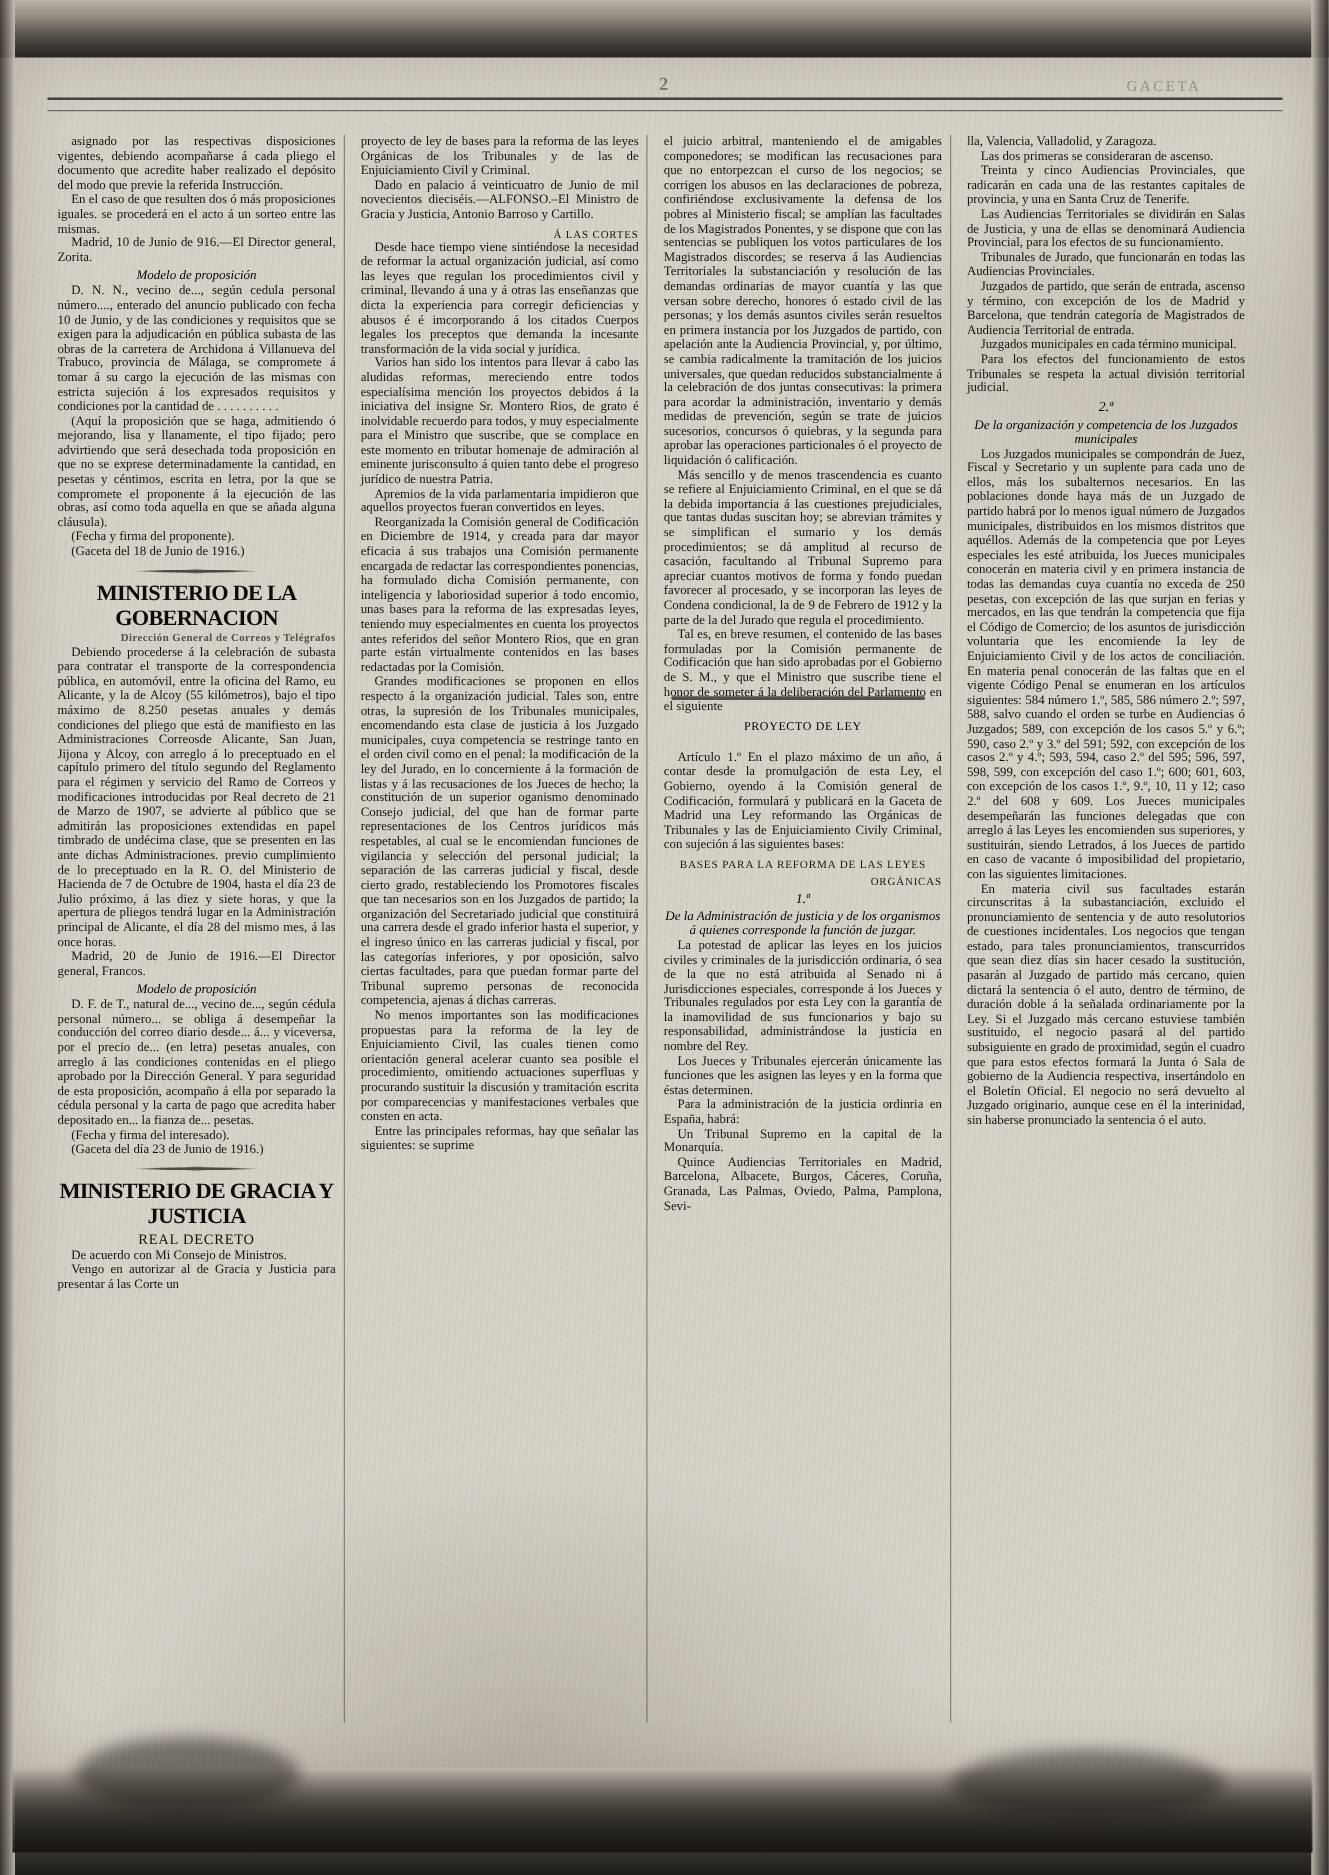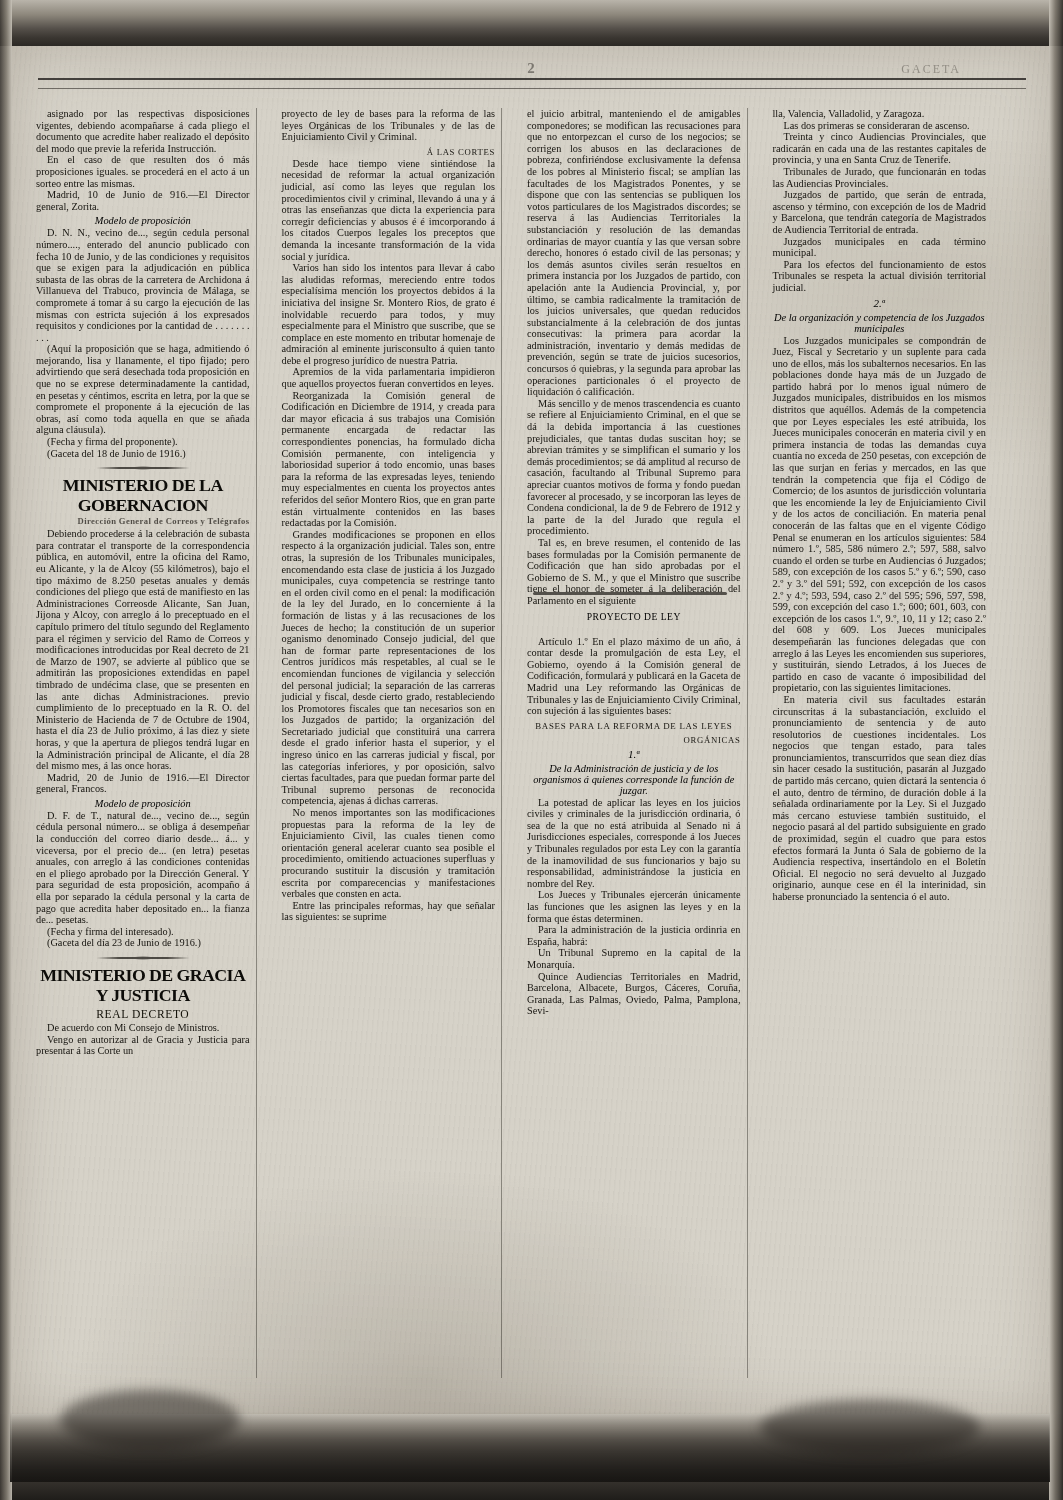--- a/index.html
+++ b/index.html
@@ -84,25 +84,25 @@
     font-family: "Liberation Serif", serif;
     font-size: 12px;
     color: #4a463f;
     opacity: .45;
     letter-spacing: 2px;
   }
 
   
   #cols {
     position: absolute;
-    left: 36px; top: 108px;
+    left: 46px; top: 108px;
     width: 960px;
     height: 1270px;
     display: flex;
-    gap: 12px;
+    gap: 0;
   }
   .col {
     width: 225px;
     position: relative;
     padding-right: 10px;
     box-sizing: content-box;
   }
   .col + .col { margin-left: 10px; }
   .col-sep {
     position: absolute;
@@ -248,20 +248,21 @@
         <p>(Gaceta del día 23 de Junio de 1916.)</p>
         <div class="deco-rule"></div>
         <div class="ministry">MINISTERIO DE GRACIA Y JUSTICIA</div>
         <div class="sub-head">REAL DECRETO</div>
         <p>De acuerdo con Mi Consejo de Ministros.</p>
         <p>Vengo en autorizar al de Gracia y Justicia para presentar á las Corte un</p>
         <div class="col-sep"></div>
       </div>
       <div class="col">
         <p class="noind">proyecto de ley de bases para la reforma de las leyes Orgánicas de los Tribunales y de las de Enjuiciamiento Civil y Criminal.</p>
+        <p>Dado en palacio á veinticuatro de Junio de mil novecientos dieciséis.—ALFONSO.–El Ministro de Gracia y Justicia, Antonio Barroso y Cartillo.</p>
         <div class="sc-head">Á LAS CORTES</div>
         <p>Desde hace tiempo viene sintiéndose la necesidad de reformar la actual organización judicial, así como las leyes que regulan los procedimientos civil y criminal, llevando á una y á otras las enseñanzas que dicta la experiencia para corregir deficiencias y abusos é é imcorporando á los citados Cuerpos legales los preceptos que demanda la incesante transformación de la vida social y jurídica.</p>
         <p>Varios han sido los intentos para llevar á cabo las aludidas reformas, mereciendo entre todos especialísima mención los proyectos debidos á la iniciativa del insigne Sr. Montero Rios, de grato é inolvidable recuerdo para todos, y muy especialmente para el Ministro que suscribe, que se complace en este momento en tributar homenaje de admiración al eminente jurisconsulto á quien tanto debe el progreso jurídico de nuestra Patria.</p>
         <p>Apremios de la vida parlamentaria impidieron que aquellos proyectos fueran convertidos en leyes.</p>
         <p>Reorganizada la Comisión general de Codificación en Diciembre de 1914, y creada para dar mayor eficacia á sus trabajos una Comisión permanente encargada de redactar las correspondientes ponencias, ha formulado dicha Comisión permanente, con inteligencia y laboriosidad superior á todo encomio, unas bases para la reforma de las expresadas leyes, teniendo muy especialmentes en cuenta los proyectos antes referidos del señor Montero Rios, que en gran parte están virtualmente contenidos en las bases redactadas por la Comisión.</p>
         <p>Grandes modificaciones se proponen en ellos respecto á la organización judicial. Tales son, entre otras, la supresión de los Tribunales municipales, encomendando esta clase de justicia á los Juzgado municipales, cuya competencia se restringe tanto en el orden civil como en el penal: la modificación de la ley del Jurado, en lo concerniente á la formación de listas y á las recusaciones de los Jueces de hecho; la constitución de un superior oganismo denominado Consejo judicial, del que han de formar parte representaciones de los Centros jurídicos más respetables, al cual se le encomiendan funciones de vigilancia y selección del personal judicial; la separación de las carreras judicial y fiscal, desde cierto grado, restableciendo los Promotores fiscales que tan necesarios son en los Juzgados de partido; la organización del Secretariado judicial que constituirá una carrera desde el grado inferior hasta el superior, y el ingreso único en las carreras judicial y fiscal, por las categorías inferiores, y por oposición, salvo ciertas facultades, para que puedan formar parte del Tribunal supremo personas de reconocida competencia, ajenas á dichas carreras.</p>
         <p>No menos importantes son las modificaciones propuestas para la reforma de la ley de Enjuiciamiento Civil, las cuales tienen como orientación general acelerar cuanto sea posible el procedimiento, omitiendo actuaciones superfluas y procurando sustituir la discusión y tramitación escrita por comparecencias y manifestaciones verbales que consten en acta.</p>
         <p>Entre las principales reformas, hay que señalar las siguientes: se suprime</p>
         <div class="col-sep"></div>
       </div>
@@ -279,20 +280,21 @@
         <p>Los Jueces y Tribunales ejercerán únicamente las funciones que les asignen las leyes y en la forma que éstas determinen.</p>
         <p>Para la administración de la justicia ordinria en España, habrá:</p>
         <p>Un Tribunal Supremo en la capital de la Monarquía.</p>
         <p>Quince Audiencias Territoriales en Madrid, Barcelona, Albacete, Burgos, Cáceres, Coruña, Granada, Las Palmas, Oviedo, Palma, Pamplona, Sevi-</p>
         <div class="col-sep"></div>
       </div>
       <div class="col">
         <p class="noind">lla, Valencia, Valladolid, y Zaragoza.</p>
         <p>Las dos primeras se consideraran de ascenso.</p>
         <p>Treinta y cinco Audiencias Provinciales, que radicarán en cada una de las restantes capitales de provincia, y una en Santa Cruz de Tenerife.</p>
+        <p>Las Audiencias Territoriales se dividirán en Salas de Justicia, y una de ellas se denominará Audiencia Provincial, para los efectos de su funcionamiento.</p>
         <p>Tribunales de Jurado, que funcionarán en todas las Audiencias Provinciales.</p>
         <p>Juzgados de partido, que serán de entrada, ascenso y término, con excepción de los de Madrid y Barcelona, que tendrán categoría de Magistrados de Audiencia Territorial de entrada.</p>
         <p>Juzgados municipales en cada término municipal.</p>
         <p>Para los efectos del funcionamiento de estos Tribunales se respeta la actual división territorial judicial.</p>
         <div class="num-head">2.ª</div>
         <div class="it-head">De la organización y competencia de los Juzgados municipales</div>
         <p>Los Juzgados municipales se compondrán de Juez, Fiscal y Secretario y un suplente para cada uno de ellos, más los subalternos necesarios. En las poblaciones donde haya más de un Juzgado de partido habrá por lo menos igual número de Juzgados municipales, distribuidos en los mismos distritos que aquéllos. Además de la competencia que por Leyes especiales les esté atribuida, los Jueces municipales conocerán en materia civil y en primera instancia de todas las demandas cuya cuantía no exceda de 250 pesetas, con excepción de las que surjan en ferias y mercados, en las que tendrán la competencia que fija el Código de Comercio; de los asuntos de jurisdicción voluntaria que les encomiende la ley de Enjuiciamiento Civil y de los actos de conciliación. En materia penal conocerán de las faltas que en el vigente Código Penal se enumeran en los artículos siguientes: 584 número 1.º, 585, 586 número 2.º; 597, 588, salvo cuando el orden se turbe en Audiencias ó Juzgados; 589, con excepción de los casos 5.º y 6.º; 590, caso 2.º y 3.º del 591; 592, con excepción de los casos 2.º y 4.º; 593, 594, caso 2.º del 595; 596, 597, 598, 599, con excepción del caso 1.º; 600; 601, 603, con excepción de los casos 1.º, 9.º, 10, 11 y 12; caso 2.º del 608 y 609. Los Jueces municipales desempeñarán las funciones delegadas que con arreglo á las Leyes les encomienden sus superiores, y sustituirán, siendo Letrados, á los Jueces de partido en caso de vacante ó imposibilidad del propietario, con las siguientes limitaciones.</p>
         <p>En materia civil sus facultades estarán circunscritas á la subastanciación, excluido el pronunciamiento de sentencia y de auto resolutorios de cuestiones incidentales. Los negocios que tengan estado, para tales pronunciamientos, transcurridos que sean diez días sin hacer cesado la sustitución, pasarán al Juzgado de partido más cercano, quien dictará la sentencia ó el auto, dentro de término, de duración doble á la señalada ordinariamente por la Ley. Si el Juzgado más cercano estuviese también sustituido, el negocio pasará al del partido subsiguiente en grado de proximidad, según el cuadro que para estos efectos formará la Junta ó Sala de gobierno de la Audiencia respectiva, insertándolo en el Boletín Oficial. El negocio no será devuelto al Juzgado originario, aunque cese en él la interinidad, sin haberse pronunciado la sentencia ó el auto.</p>
       </div>
     </div>

